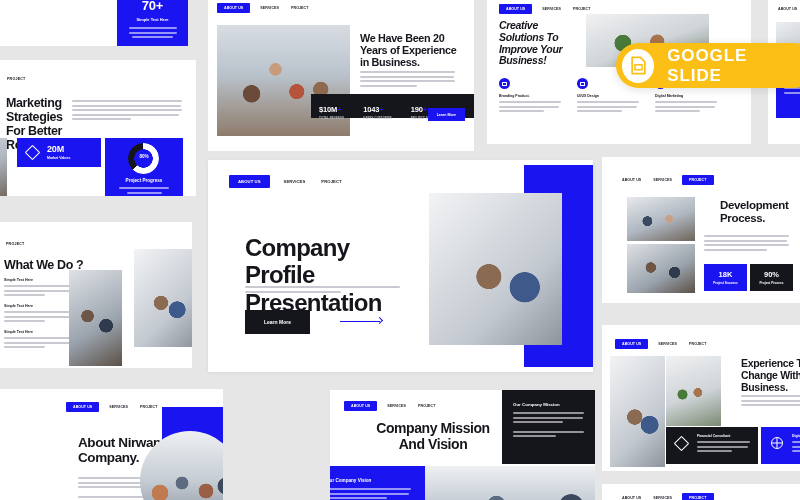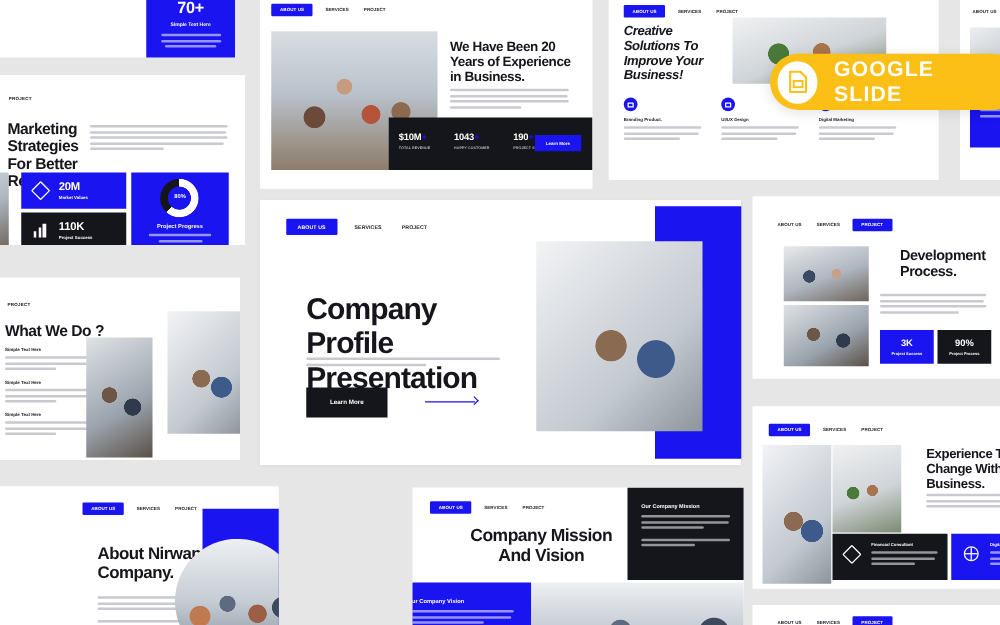--- a/index.html
+++ b/index.html
@@ -124,31 +124,20 @@
     <div class="photo ph-office" style="position:absolute; left:-10px; top:78px; width:95px; height:62px;"></div>
 
     <div style="position:absolute; left:95px; top:78px; width:84px; height:29px; background:#1a14f0;">
       <div style="position:absolute;left:10px;top:9px;width:11px;height:11px;border:1.2px solid #fff;transform:rotate(45deg);border-radius:1px;"></div>
       <div style="position:absolute; left:30px; top:6px;">
         <div style="color:#fff;font-weight:bold;font-size:9px;letter-spacing:-.02em;">20M</div>
         <div style="color:#fff;font-weight:bold;font-size:3.5px;margin-top:2px;">Market Values</div>
       </div>
     </div>
 
-    <div style="position:absolute; left:95px; top:110px; width:84px; height:29px; background:#15151c;">
-      <div style="position:absolute;left:10px;top:9px;width:12px;height:11px;">
-        <span style="position:absolute;bottom:0;left:0;width:2.4px;height:5px;background:#fff;"></span>
-        <span style="position:absolute;bottom:0;left:3.6px;width:2.4px;height:8px;background:#fff;"></span>
-        <span style="position:absolute;bottom:0;left:7.2px;width:2.4px;height:11px;background:#fff;"></span>
-      </div>
-      <div style="position:absolute; left:30px; top:6px;">
-        <div style="color:#fff;font-weight:bold;font-size:9px;letter-spacing:-.02em;">110K</div>
-        <div style="color:#fff;font-weight:bold;font-size:3.5px;margin-top:2px;">Project Success</div>
-      </div>
-    </div>
 
     <div style="position:absolute; left:183px; top:78px; width:78px; height:61px; background:#1a14f0;">
       <div style="position:absolute;left:23px;top:5px;width:31px;height:31px;border-radius:50%;
                   background:conic-gradient(#ffffff 0 62%, #15151c 62% 100%);
                   -webkit-mask: radial-gradient(circle, transparent 9px, #000 9.5px);
                   mask: radial-gradient(circle, transparent 9px, #000 9.5px);"></div>
       <div style="position:absolute;left:0;right:0;top:16px;text-align:center;color:#fff;font-weight:bold;font-size:4.6px;">80%</div>
       <div style="position:absolute;left:0;right:0;top:40px;text-align:center;color:#fff;font-weight:bold;font-size:4.6px;">Project Progress</div>
       <div style="position:absolute;left:14px;top:49px;width:50px;">
         <div class="tline w" style="width:100%"></div>
@@ -217,21 +206,21 @@
       <div>Years of Experience</div>
       <div>in Business.</div>
     </div>
     <div style="position:absolute; left:152px; top:85px; width:95px;">
       <div class="tline" style="width:100%"></div>
         <div class="tline" style="width:99%"></div>
       <div class="tline" style="width:100%"></div>
         <div class="tline" style="width:60%"></div>
     </div>
 
-    <div style="position:absolute; left:103px; top:108px; width:163px; height:42px; background:#15151c;">
+    <div style="position:absolute; left:103px; top:108px; width:163px; height:24px; background:#15151c;">
       <div style="position:absolute; left:8px; top:11px; display:flex; gap:19px;">
         <div>
           <div style="display:flex;align-items:baseline;">
             <span style="color:#fff;font-weight:bold;font-size:7.5px;letter-spacing:-.02em;">$10M</span>
             <span style="color:#1a14f0;font-weight:bold;font-size:7.5px;">+</span>
           </div>
           <div style="color:#b9b9c3;font-size:2.9px;font-weight:bold;margin-top:2px;letter-spacing:.03em;">TOTAL REVENUE</div>
         </div>
         <div>
           <div style="display:flex;align-items:baseline;">
@@ -381,21 +370,21 @@
       <div>Development</div>
       <div>Process.</div>
     </div>
     <div style="position:absolute; left:102px; top:78px; width:85px;">
       <div class="tline" style="width:100%"></div>
         <div class="tline" style="width:98%"></div>
       <div class="tline" style="width:100%"></div>
         <div class="tline" style="width:74%"></div>
     </div>
     <div style="position:absolute; left:102px; top:107px; width:43px; height:27px; background:#1a14f0; text-align:center; padding-top:6px;">
-      <div style="color:#fff;font-weight:bold;font-size:7.5px;">3K</div>
+      <div style="color:#fff;font-weight:bold;font-size:7.5px;">18K</div>
       <div style="color:#fff;font-weight:bold;font-size:3.2px;margin-top:2px;">Project Success</div>
     </div>
     <div style="position:absolute; left:148px; top:107px; width:43px; height:27px; background:#15151c; text-align:center; padding-top:6px;">
       <div style="color:#fff;font-weight:bold;font-size:7.5px;">90%</div>
       <div style="color:#fff;font-weight:bold;font-size:3.2px;margin-top:2px;">Project Process</div>
     </div>
 
   </div>
 
   <div class="slide" style="left:602px; top:325px; width:262px; height:146px;">

